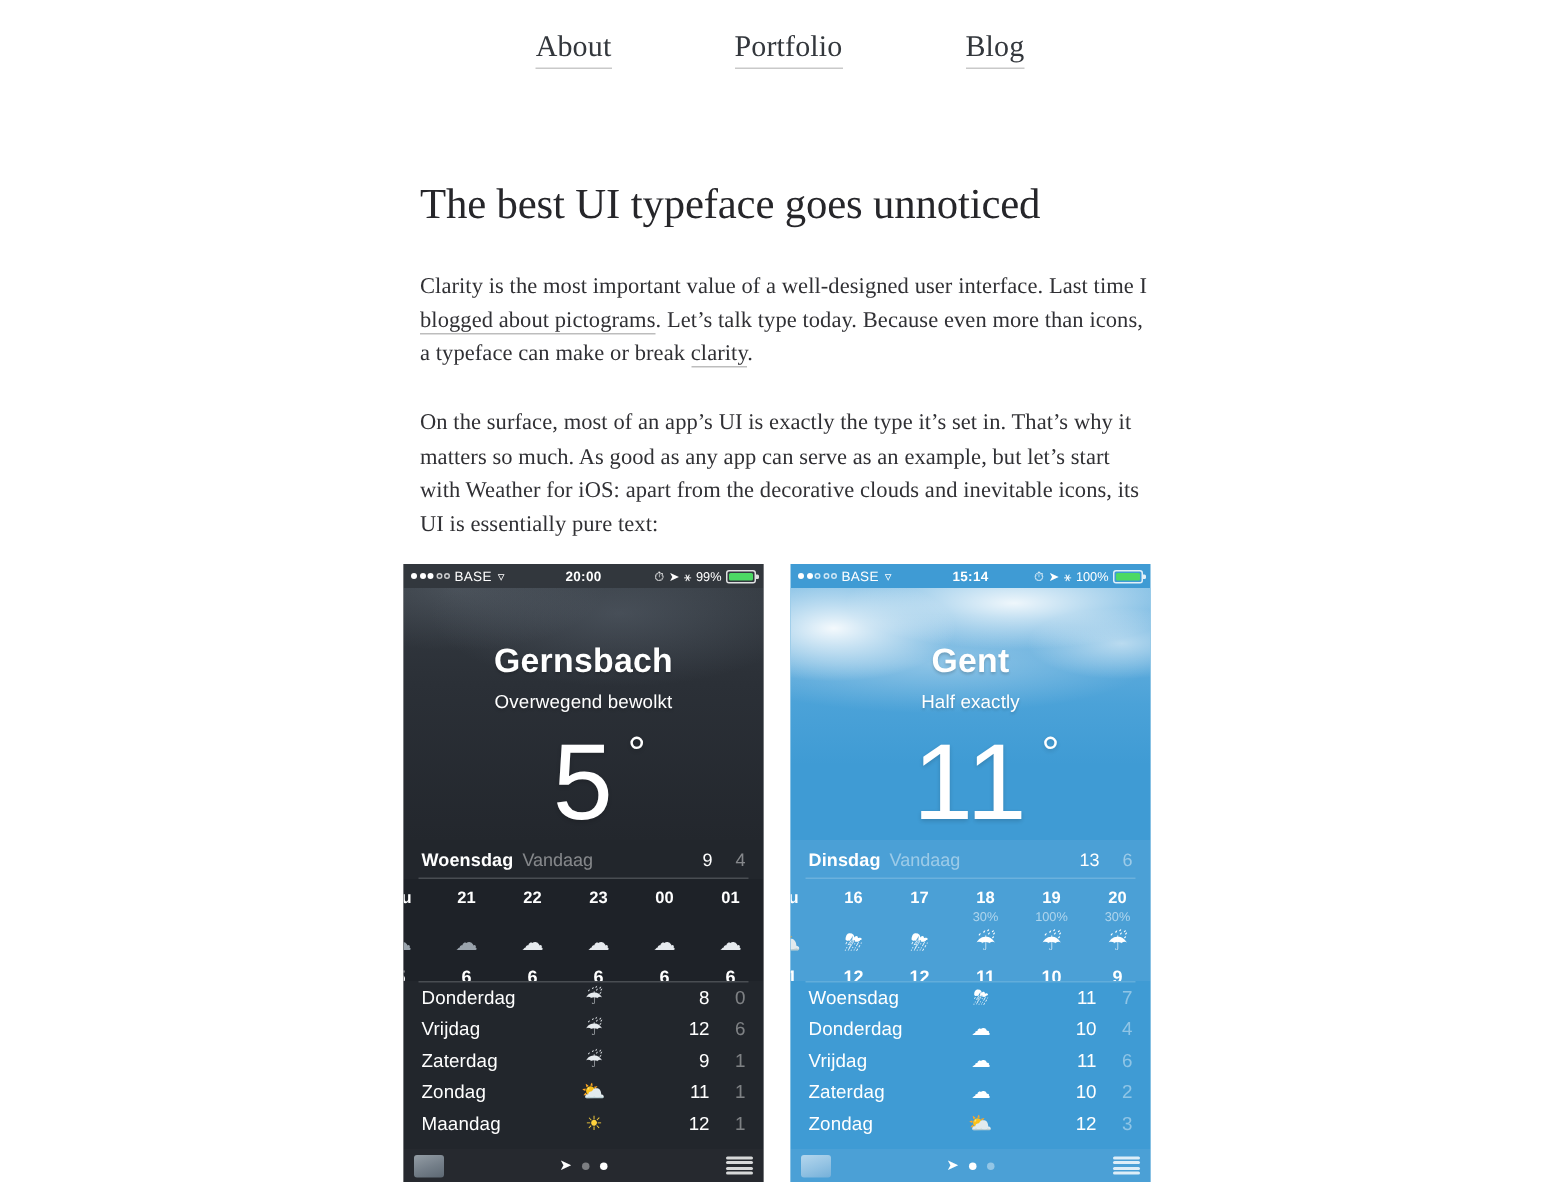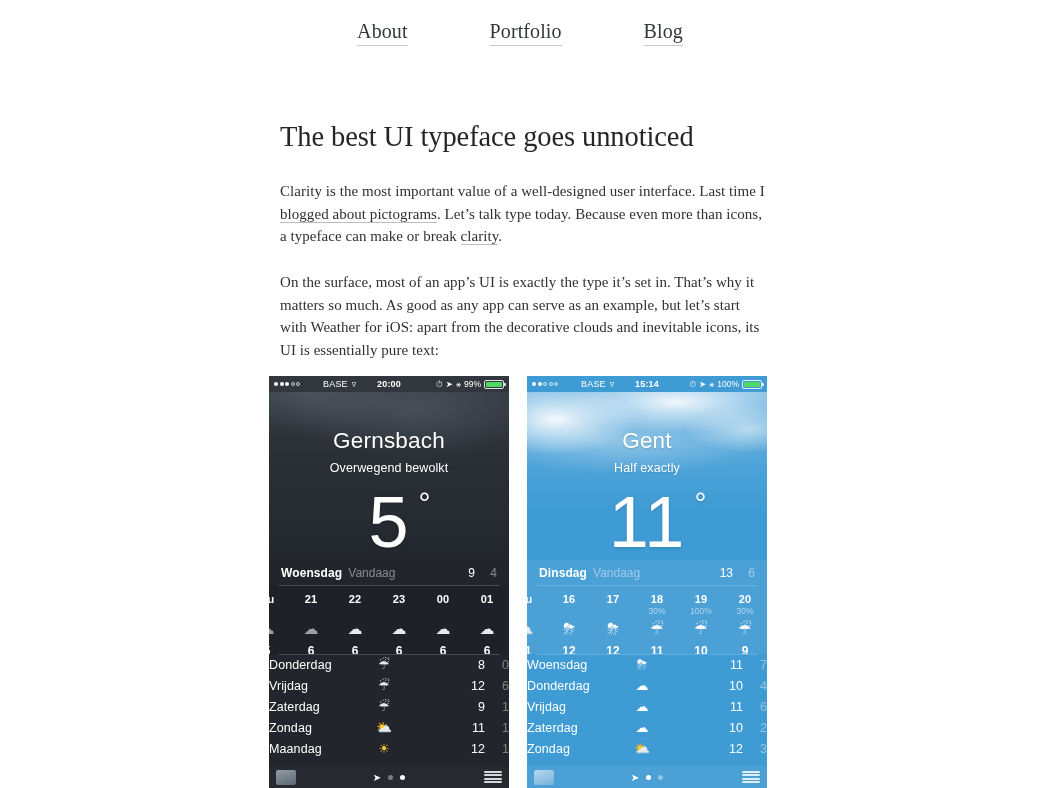--- a/index.html
+++ b/index.html
@@ -104,21 +104,21 @@
   }
   .phone-dark .statusbar { background: #32373d; }
   .phone-light .statusbar { background: transparent; }
   .sb-left { display: flex; align-items: center; gap: 3px; }
   .sig-dots { display: flex; gap: 1.5px; align-items: center; }
   .dot {
     width: 4px; height: 4px; border-radius: 50%;
     background: #ffffff;
   }
   .dot.hollow { background: transparent; border: 1px solid rgba(255,255,255,.75); width:4px; height:4px; }
-  .sb-carrier { font-size: 9px; letter-spacing: .2px; margin-left: 20px; }
+  .sb-carrier { font-size: 9px; letter-spacing: .2px; }
   .wifi-ico { font-size: 9px; margin-left: 1px; }
   .sb-time {
     position: absolute; left: 0; right: 0; text-align: center;
     font-size: 9px; font-weight: bold; letter-spacing: .2px;
   }
   .sb-right {
     margin-left: auto; display: flex; align-items: center; gap: 3px;
     font-size: 8.5px; position: relative; z-index: 2;
   }
   .battery {
@@ -146,21 +146,21 @@
   }
   .phone-light .hero {
     background:
       radial-gradient(ellipse 120px 52px at 12% 16%, rgba(255,255,255,.92), rgba(255,255,255,0) 68%),
       radial-gradient(ellipse 160px 44px at 62% 6%, rgba(255,255,255,.88), rgba(255,255,255,0) 70%),
       radial-gradient(ellipse 90px 34px at 92% 22%, rgba(255,255,255,.55), rgba(255,255,255,0) 70%),
       radial-gradient(ellipse 200px 46px at 40% 30%, rgba(255,255,255,.30), rgba(255,255,255,0) 72%),
       linear-gradient(180deg, #7fbde4 0%, #64aedd 22%, #4ba2d8 46%, #3f9bd4 70%, #3f9bd4 100%);
   }
   .city {
-    font-size: 22.5px; font-weight: 400; letter-spacing: .2px;
+    font-size: 22.5px; font-weight: 700; letter-spacing: .2px;
     margin-top: 38px; line-height: 1;
     text-shadow: 0 1px 2px rgba(0,0,0,.18);
   }
   .cond {
     font-size: 12.5px; font-weight: 400; letter-spacing: .1px;
     margin-top: 9px; line-height: 1;
     text-shadow: 0 1px 2px rgba(0,0,0,.18);
   }
   .temp-big {
     font-size: 72px; font-weight: 100; line-height: 1;
@@ -212,21 +212,21 @@
     font-size: 8.5px; color: rgba(255,255,255,.55);
     height: 10px; line-height: 10px; margin-top: 1px;
   }
   .hour-icon { height: 24px; line-height: 24px; font-size: 15px; margin-top: 1px; }
   .hour-temp { font-size: 12px; font-weight: bold; margin-top: 3px; }
 
   
   .daily {
     flex: 1 1 auto;
     position: relative;
-    padding: 0 0;
+    padding: 0 12px;
   }
   .phone-dark .daily { background: #22262c; }
   .phone-light .daily { background: #3f9bd4; }
   .daily::before {
     content: ""; position: absolute; left: 10px; right: 10px; top: 0;
     height: 1px; background: rgba(255,255,255,.18);
   }
   .day-row {
     height: 21px;
     display: flex; align-items: center;

